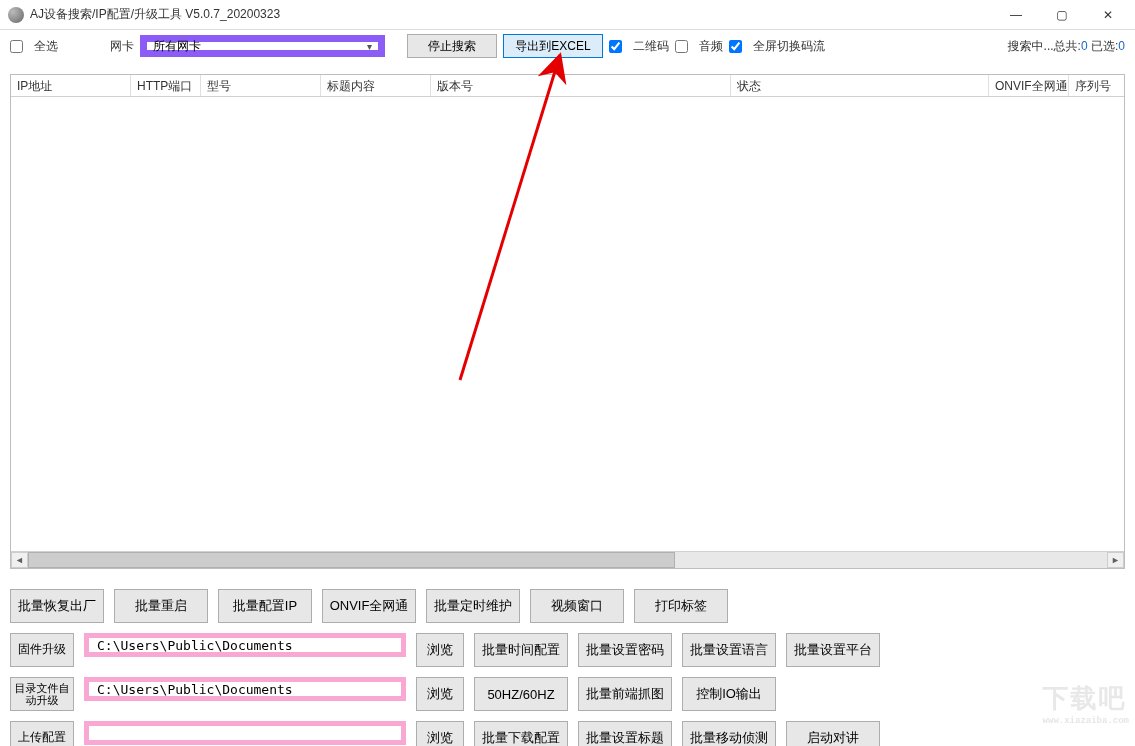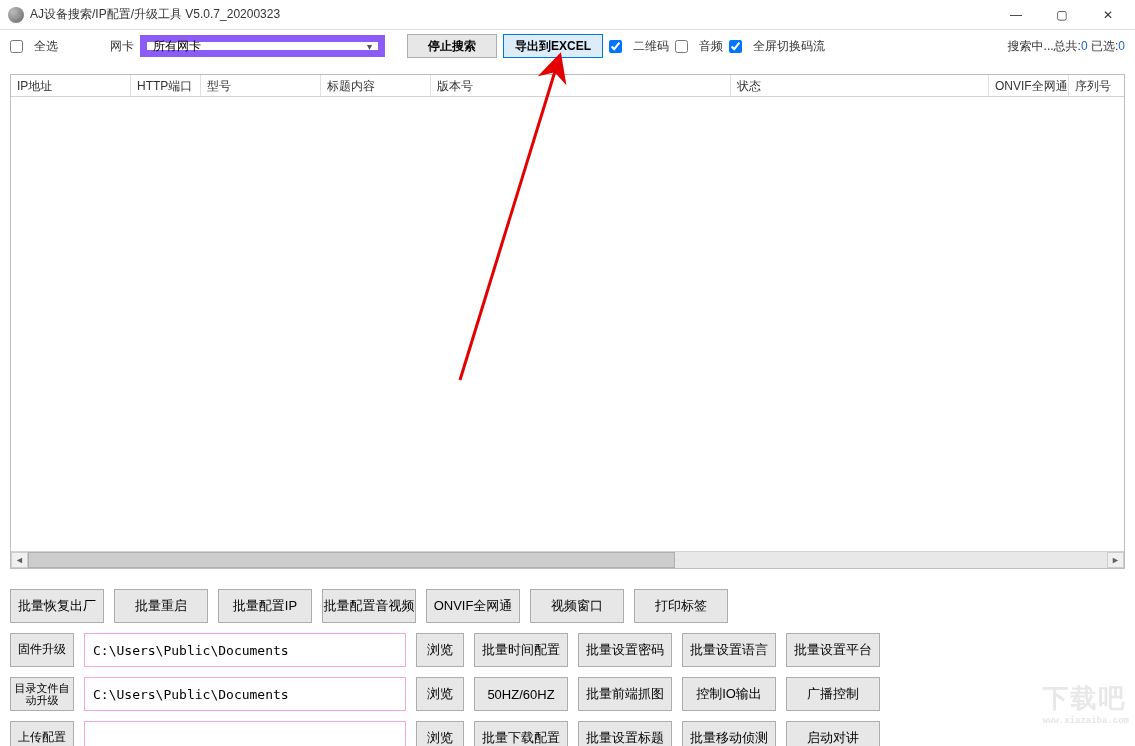--- a/index.html
+++ b/index.html
@@ -65,21 +65,20 @@
   height: 24px;
   padding: 0 12px;
   background: #e7e7e7;
   border: 1px solid #adadad;
   display: inline-flex;
   align-items: center;
   justify-content: center;
   cursor: default;
   font-size: 12px;
   white-space: nowrap;
-  font-weight: bold;
 }
 .btn.selected { background: #dcecf9; border-color: #0078d7; }
 .toolbar .spacer { flex: 1; }
 .status-right { color: #333; }
 .status-right .num { color: #1a66cc; }
 .table-wrap {
   margin: 12px 10px;
   border: 1px solid #bdbdbd;
   height: 495px;
   display: flex;
@@ -153,22 +152,22 @@
   background: #e7e7e7;
   border: 1px solid #adadad;
   display: inline-flex;
   align-items: center;
   justify-content: center;
   font-size: 12px;
   text-align: center;
   line-height: 1.1;
 }
 .path-input {
-  height: 34px;
-  border: 1px solid #f9a8d4;
+  height: 24px;
+  border: 5px solid #f9a8d4;
   padding: 0 8px;
   font-family: "SimSun", monospace;
   font-size: 13px;
   background: #fff;
   flex: 0 0 322px;
   display: flex;
   align-items: center;
 }
 .browse { width: 48px; }
 .col-btn { width: 94px; }
@@ -252,22 +251,22 @@
     <div class="arrow">►</div>
   </div>
 </div>
 
 <div class="bottom">
 
   <div class="btnrow">
     <div class="bigbtn col-btn">批量恢复出厂</div>
     <div class="bigbtn col-btn">批量重启</div>
     <div class="bigbtn col-btn">批量配置IP</div>
-    <div class="bigbtn col-btn">批量配置音视频</div>
     <div class="bigbtn col-btn">ONVIF全网通</div>
+    <div class="bigbtn col-btn">批量定时维护</div>
     <div class="bigbtn col-btn">视频窗口</div>
     <div class="bigbtn col-btn">打印标签</div>
   </div>
 
   <div class="gridrow">
     <div class="side-label">固件升级</div>
     <div class="path-input">
         <span>C:\Users\Public\Documents</span>
       </div>
     <div class="bigbtn browse">浏览</div>
@@ -281,21 +280,20 @@
     <div class="side-label" style="font-size:11px">
         <span>目录文件自动升级</span>
       </div>
     <div class="path-input">
         <span>C:\Users\Public\Documents</span>
       </div>
     <div class="bigbtn browse">浏览</div>
     <div class="bigbtn col-btn">50HZ/60HZ</div>
     <div class="bigbtn col-btn">批量前端抓图</div>
     <div class="bigbtn col-btn">控制IO输出</div>
-    <div class="bigbtn col-btn">广播控制</div>
   </div>
 
   <div class="gridrow" style="margin-bottom:0">
     <div class="side-label">上传配置</div>
     <div class="path-input">
         <span></span>
       </div>
     <div class="bigbtn browse">浏览</div>
     <div class="bigbtn col-btn">批量下载配置</div>
     <div class="bigbtn col-btn">批量设置标题</div>

